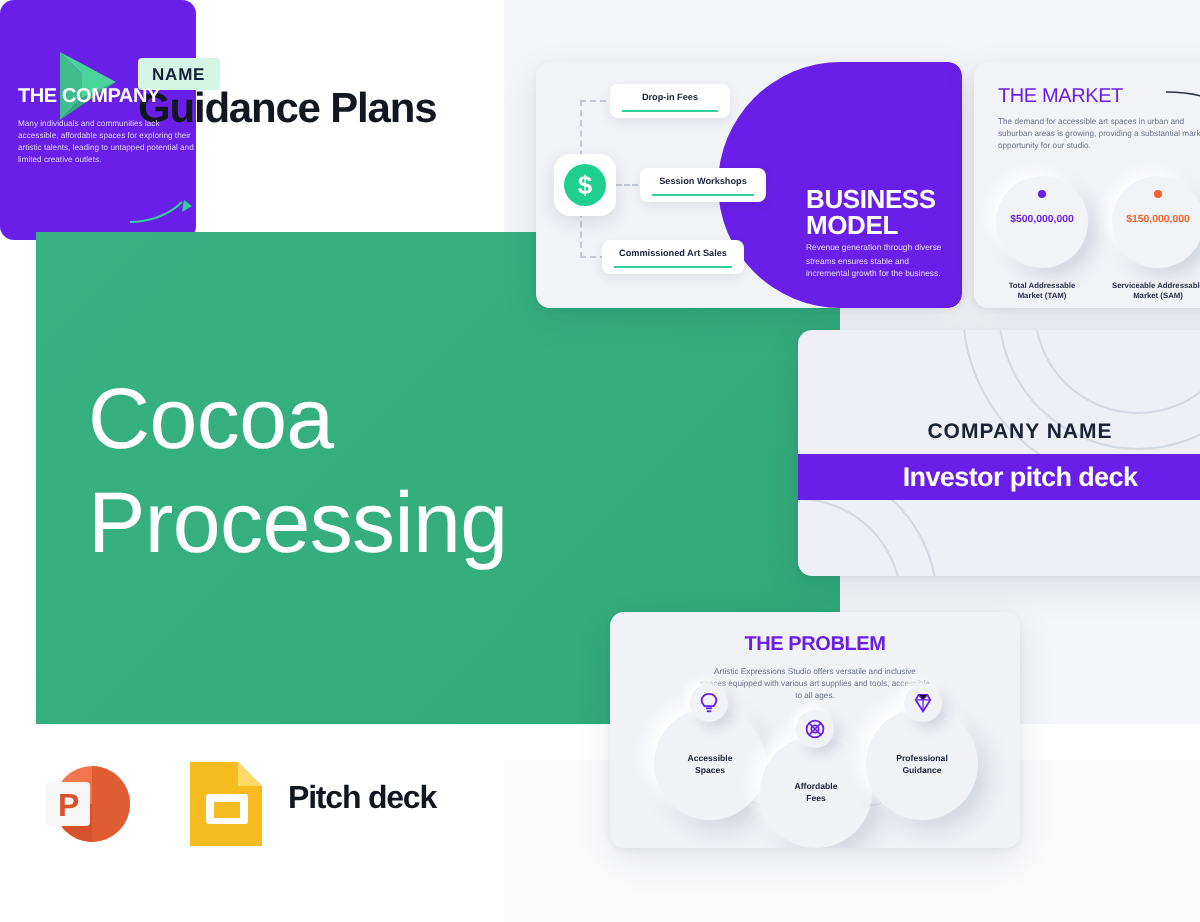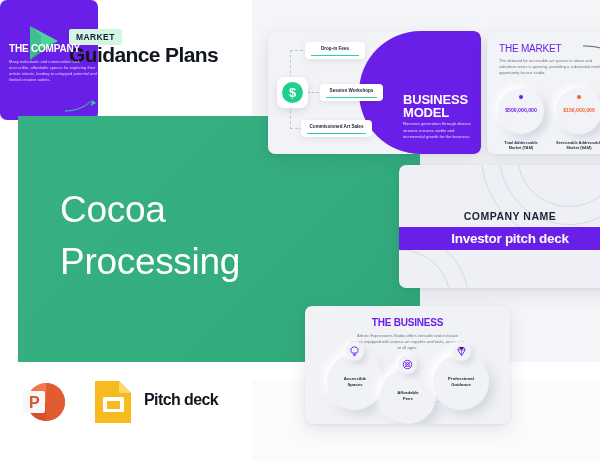--- a/index.html
+++ b/index.html
@@ -29,23 +29,23 @@
     position: absolute; left: 252px; top: 380px; width: 348px; height: 81px;
     background: #fbfbfc;
   }
 
   
   .green-band {
     position: absolute; left: 18px; top: 116px; width: 402px; height: 246px;
     background: linear-gradient(135deg, #37b083 0%, #34ae7e 55%, #30a87a 100%);
   }
   .hero-title {
-    position: absolute; left: 60px; top: 184px; width: 330px;
+    position: absolute; left: 44px; top: 184px; width: 330px;
     color: #ffffff;
-    font-size: 37px;
+    font-size: 43px;
     line-height: 52px;
     font-weight: 400;
     letter-spacing: -0.3px;
     white-space: pre-line;
   }
 
   
   .logo-mark {
     position: absolute; left: 20px; top: 20px; width: 46px; height: 46px;
   }
@@ -258,21 +258,21 @@
   <div class="hero-title">Cocoa
 Processing</div>
 
   <div class="logo-mark">
     <svg width="46" height="46" viewBox="0 0 46 46">
       <path d="M10 6 L10 40 L21 29 L21 17 Z" fill="#3fbd8c"></path>
       <path d="M10 6 L38 21 L21 29 L21 17 Z" fill="#4bd39b"></path>
       <path d="M10 40 L38 21 L21 29 Z" fill="#35a87c"></path>
     </svg>
   </div>
-  <div class="badge-ready">MARKET</div>
+  <div class="badge-ready">NAME</div>
   <div class="brand-title">Guidance Plans</div>
 
   <div class="card slide-bm">
     <div class="bm-purple"></div>
     <div class="bm-heading">BUSINESS
 MODEL</div>
     <div class="bm-body">Revenue generation through diverse streams ensures stable and incremental growth for the business.</div>
   </div>
   <div class="bm-connector"></div>
   <div class="bm-conn-mid"></div>
@@ -319,21 +319,21 @@
     <div class="cn-ring" style="left:82px;top:-98px;width:176px;height:176px"></div>
     <div class="cn-ring" style="left:-52px;top:84px;width:104px;height:104px"></div>
     <div class="cn-ring" style="left:-70px;top:66px;width:140px;height:140px"></div>
     <div class="cn-label">COMPANY NAME</div>
     <div class="cn-bar">
       <span>Investor pitch deck</span>
     </div>
   </div>
 
   <div class="card slide-solution">
-    <div class="sol-heading">THE BUSINESS</div>
+    <div class="sol-heading">THE PROBLEM</div>
     <div class="sol-body">Artistic Expressions Studio offers versatile and inclusive spaces equipped with various art supplies and tools, accessible to all ages.</div>
     <div class="sol-link sol-l1"></div>
     <div class="sol-link sol-l2"></div>
     <div class="sol-node sol-n1">
       <span>Accessible
 Spaces</span>
     </div>
     <div class="sol-node sol-n2">
       <span>Affordable
 Fees</span>

